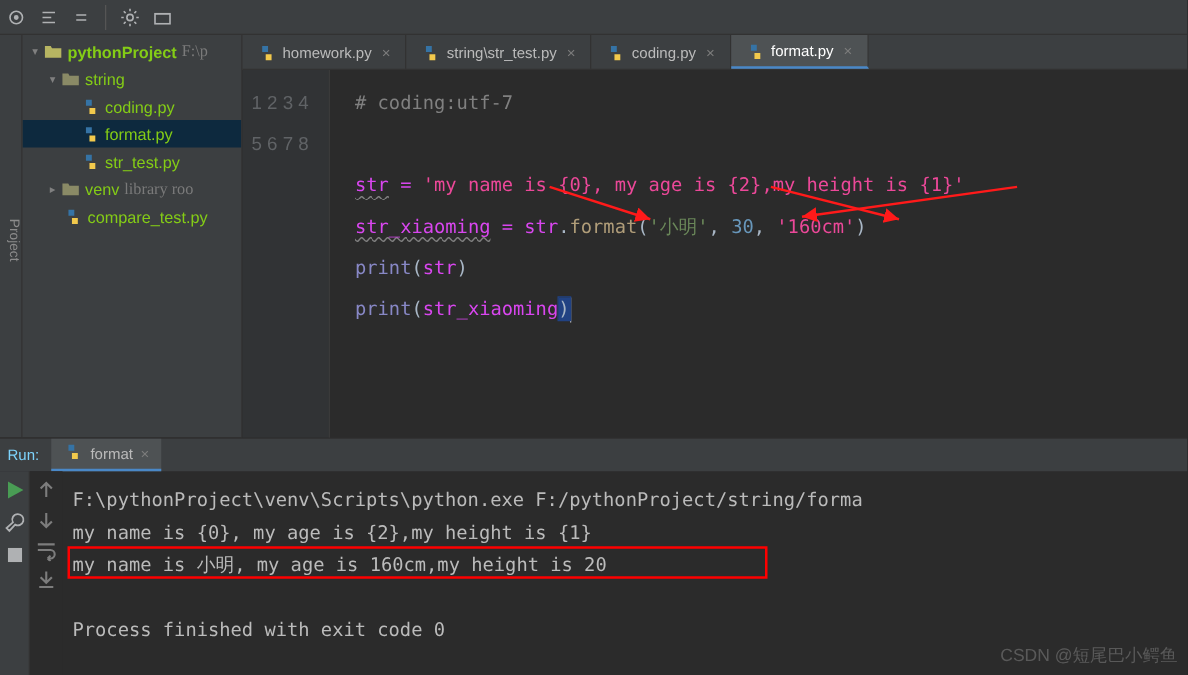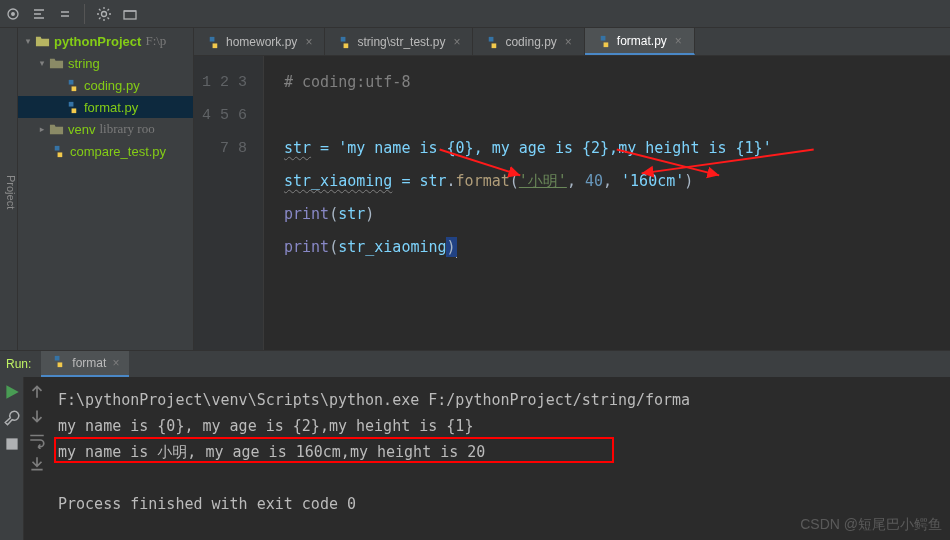--- a/index.html
+++ b/index.html
@@ -61,50 +61,50 @@
     padding:0 12px; border-right:1px solid #323232;
     color:#bbbbbb; font-size:12px; cursor:pointer;
   }
   .tab .close { color:#7d7d7d; font-size:12px; margin-left:2px; }
   .tab.active { background:#4e5254; color:#ffffff; border-bottom:2px solid #4a88c7; }
   .tab .py-icon { width:14px; height:14px; }
   .editor {
     flex:1; display:flex; background:#2b2b2b; min-height:0; position:relative;
   }
   .linenums {
-    width:70px; background:#313335; color:#606366; font-family:Liberation Mono, monospace;
+    width:70px; background:#313335; color:#606366; font-family:Liberation Sans, sans-serif;
     font-size:15px; text-align:right; padding:10px 16px 0 0; line-height:33px;
     border-right:1px solid #3a3a3a;
   }
   .code {
     flex:1; padding:10px 0 0 20px; font-family:Consolas,monospace;
     font-size:15px; line-height:33px; white-space:pre; position:relative; overflow:hidden;
   }
   .tok-comment { color:#808080; }
-  .tok-string { color:#7dd3fc; }
+  .tok-string { color:#ec4899; }
   .tok-number { color:#6897bb; }
   .tok-func { color:#b09d79; }
   .tok-builtin { color:#8888c6; }
-  .tok-var { color:#7dd3fc; }
-  .tok-cn { color:#6a8759;text-decoration:underline; }
+  .tok-var { color:#d946ef; }
+  .tok-cn { color:#6a8759; }
   .squiggle { text-decoration: underline wavy #808080 1px; text-underline-offset:3px; }
   .caretbox { background:#214283; outline:1px solid #214283; }
   .caret { display:inline-block; width:1px; height:20px; background:#bbbbbb; vertical-align:middle; }
   
   .arrows-layer { position:absolute; inset:0; pointer-events:none; }
   
   .runwin {
     height:190px; background:#2b2b2b; border-top:1px solid #323232;
     display:flex; flex-direction:column;
   }
   .runtabs {
     height:26px; background:#3c3f41; display:flex; align-items:center;
     font-size:12px; color:#bbbbbb; padding-left:6px; gap:4px;
   }
-  .runlabel { color:#bef264; margin-right:6px; }
+  .runlabel { color:#7dd3fc; margin-right:6px; }
   .runconfig {
     display:flex; align-items:center; gap:6px; background:#4e5254; height:26px;
     padding:0 10px; border-bottom:2px solid #4a88c7;
   }
   .runconfig .close { color:#7d7d7d; }
   .runbody { flex:1; display:flex; }
   .runicons {
     width:24px; background:#3c3f41; border-right:1px solid #323232;
     display:flex; flex-direction:column; align-items:center; padding-top:6px; gap:8px;
   }
@@ -196,20 +196,29 @@
         <span class="label">coding.py</span>
       </div>
       <div class="tree-row selected" style="padding-left:46px">
         <span class="ficon py-icon">
             <svg viewBox="0 0 16 16">
               <path fill="#3573a5" d="M4 2h5v5H4z"></path>
               <path fill="#f2c94c" d="M7 9h5v5H7z"></path>
             </svg>
           </span>
         <span class="label">format.py</span>
+      </div>
+      <div class="tree-row" style="padding-left:46px">
+        <span class="ficon py-icon">
+            <svg viewBox="0 0 16 16">
+              <path fill="#3573a5" d="M4 2h5v5H4z"></path>
+              <path fill="#f2c94c" d="M7 9h5v5H7z"></path>
+            </svg>
+          </span>
+        <span class="label">str_test.py</span>
       </div>
       <div class="tree-row" style="padding-left:18px">
         <span class="arrow">▸</span>
         <span class="ficon dir-icon">
             <svg viewBox="0 0 16 16" fill="#8a8a66">
               <path d="M1 3h5l1 2h8v8H1z"></path>
             </svg>
           </span>
         <span class="label">venv</span>
         <span class="extra">library roo</span>
@@ -263,24 +272,24 @@
     </div>
     <div class="editor">
       <div class="linenums"><span>1</span>
 <span>2</span>
 <span>3</span>
 <span>4</span>
 <span>5</span>
 <span>6</span>
 <span>7</span>
 <span>8</span></div>
-      <div class="code"><span class="tok-comment"># coding:utf-8</span>
+      <div class="code"><span class="tok-comment"># coding:utf-7</span>
 
 <span class="tok-var squiggle">str</span><span class="tok-var"> = </span><span class="tok-string">'my name is {0}, my age is {2},my height is {1}'</span>
-<span class="tok-var squiggle">str_xiaoming</span><span class="tok-var"> = </span><span class="tok-var">str</span><span>.</span><span class="tok-func">format</span><span>(</span><span class="tok-cn">'小明'</span><span>, </span><span class="tok-number">40</span><span>, </span><span class="tok-string">'160cm'</span><span>)</span>
+<span class="tok-var squiggle">str_xiaoming</span><span class="tok-var"> = </span><span class="tok-var">str</span><span>.</span><span class="tok-func">format</span><span>(</span><span class="tok-cn">'小明'</span><span>, </span><span class="tok-number">30</span><span>, </span><span class="tok-string">'160cm'</span><span>)</span>
 <span class="tok-builtin">print</span><span>(</span><span class="tok-var">str</span><span>)</span>
 <span class="tok-builtin">print</span><span>(</span><span class="tok-var">str_xiaoming</span><span class="caretbox">)</span><span class="caret"></span>
 </div>
 
       <svg class="arrows-layer" viewBox="0 0 760 300" preserveAspectRatio="none">
         <defs>
             <marker id="ah" markerWidth="8" markerHeight="8" refX="6" refY="3" orient="auto">
               <path d="M0,0 L6,3 L0,6 z" fill="#ff1a1a"></path>
             </marker>
           </defs>

